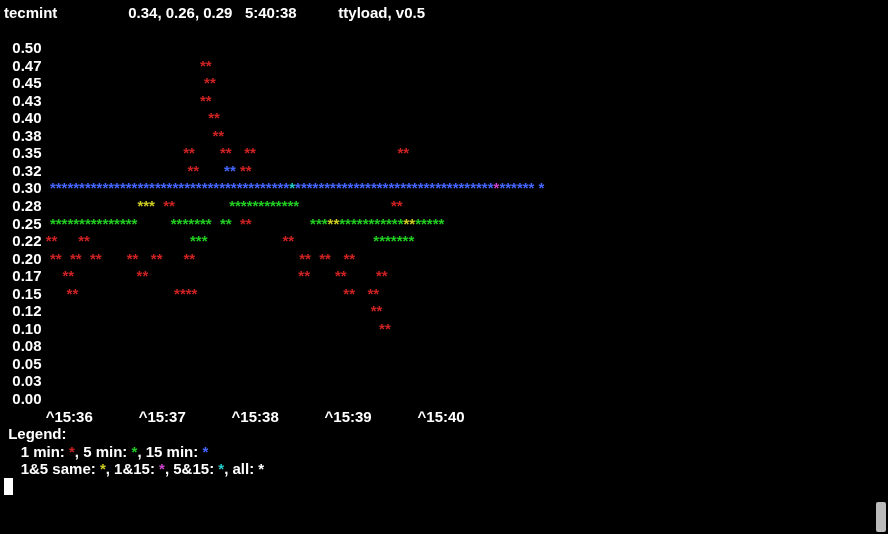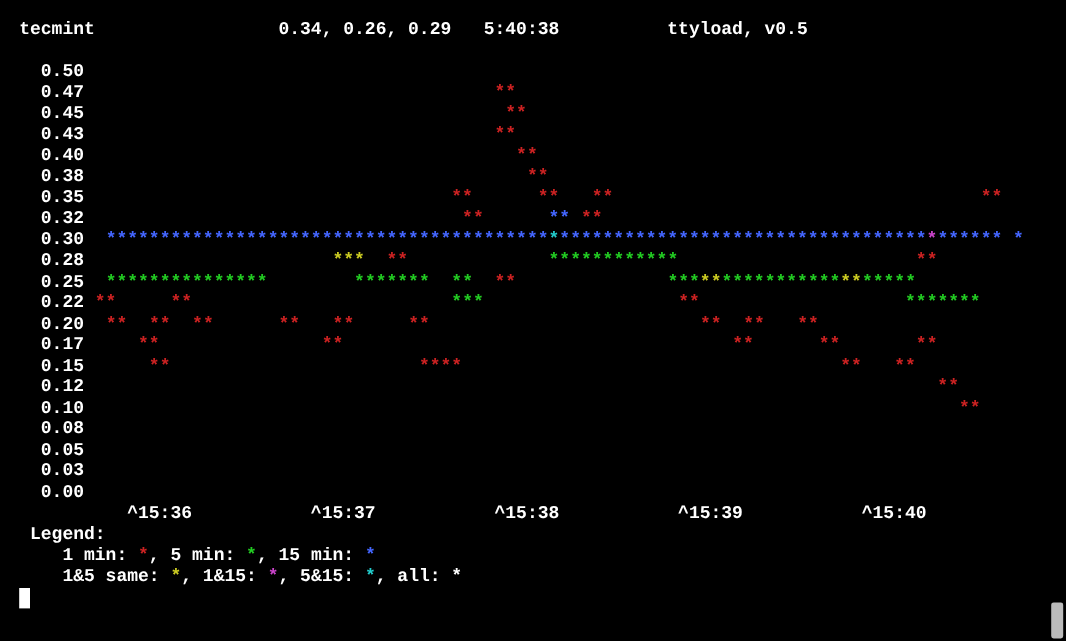--- a/index.html
+++ b/index.html
@@ -9,22 +9,22 @@
     color: #fff;
     font-family: "DejaVu Sans Mono", "Menlo", "Consolas", monospace;
     font-size: 15px;
     line-height: 1.17;
     width: 888px;
     height: 534px;
     overflow: hidden;
     font-weight: bold;
   }
   pre {
-    margin: 16px;
-    font-family: Liberation Mono, monospace;
+    margin: 4px;
+    font-family: Liberation Sans, sans-serif;
     white-space: pre;
   }
   .r { color: #cc2222; }   
   .g { color: #22cc22; }   
   .b { color: #4466ff; }   
   .y { color: #cccc22; }   
   .m { color: #cc44cc; }   
   .c { color: #22cccc; }   
   .w { color: #ffffff; }   
   .scrollbar {

